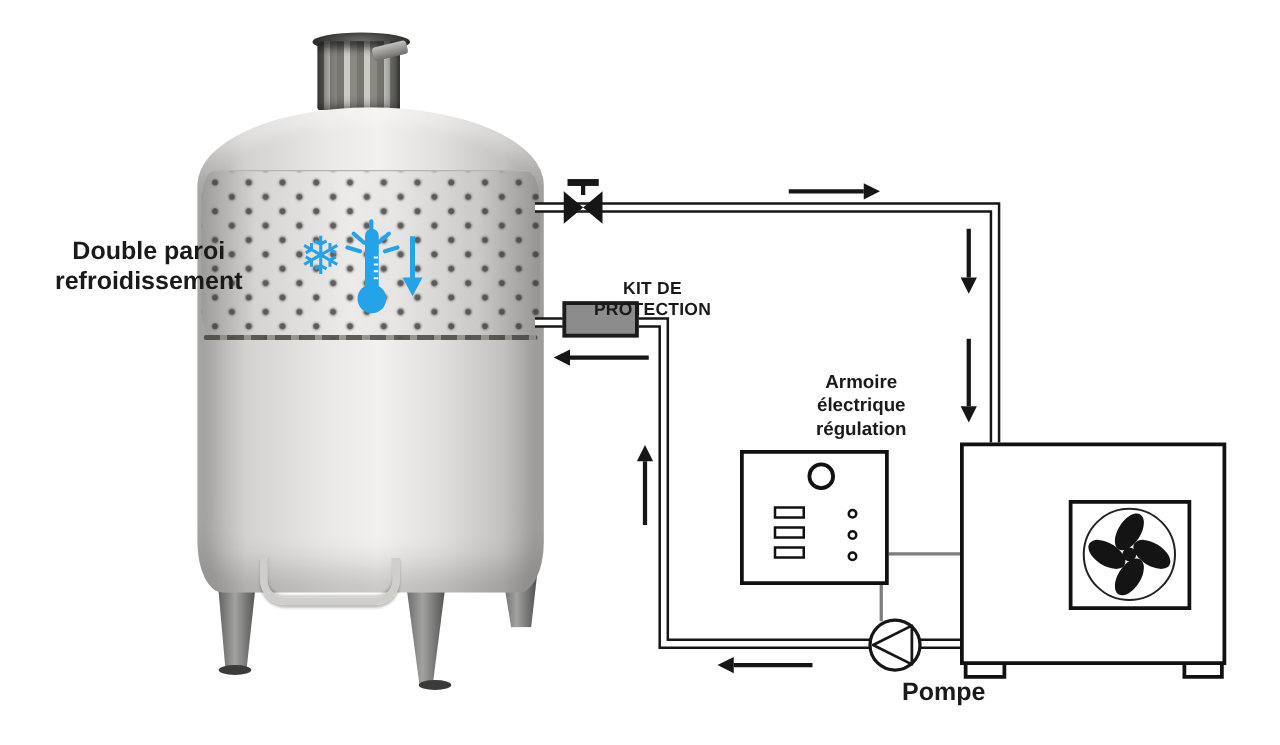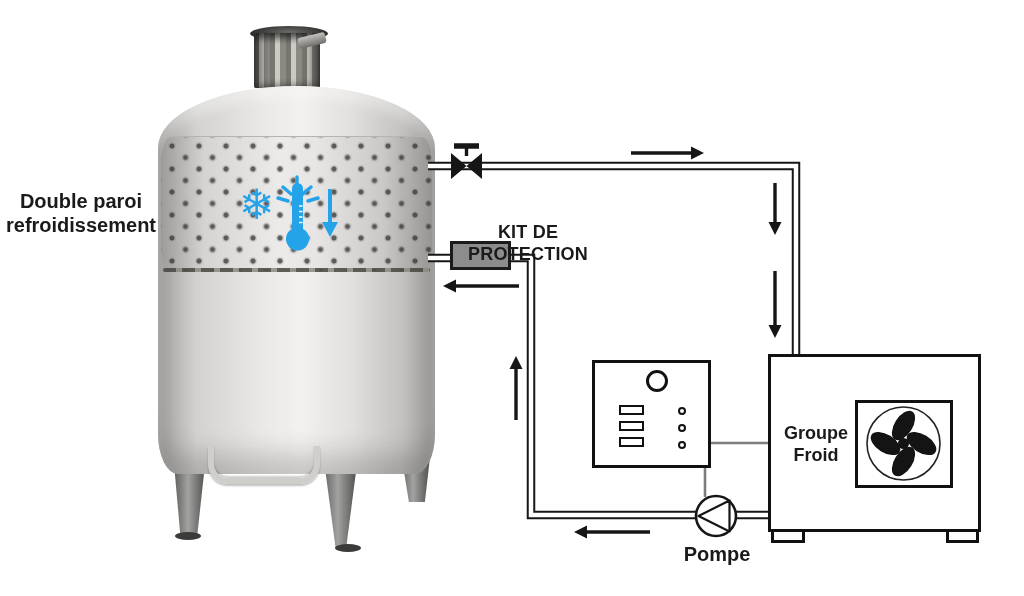--- a/index.html
+++ b/index.html
@@ -1,20 +1,20 @@
 <!DOCTYPE html>
 <html><head>
 <meta charset="utf-8">
 <style>
   html,body{margin:0;padding:0;background:#fff;}
   .canvas{position:relative;width:1024px;height:596px;background:#ffffff;overflow:hidden;
           font-family:"Liberation Sans",sans-serif;color:#161616;}
-  .label{position:absolute;font-weight:700;text-align:center;line-height:1.22;color:#1a1a1a;}
+  .label{position:absolute;font-weight:700;text-align:center;line-height:1.22;color:#1a1a1a;margin-left:38px;}
   .lbl-tank{left:0px;top:189px;width:162px;font-size:20px;}
-  .lbl-kit{left:460px;top:222px;width:136px;font-size:18px;letter-spacing:.2px;}
+  .lbl-kit{left:416px;top:222px;width:136px;font-size:14px;letter-spacing:.2px;}
   .lbl-cabinet{left:594px;top:296px;width:114px;font-size:15px;line-height:1.28;}
   .lbl-chiller{left:773px;top:423px;width:86px;font-size:18px;}
   .lbl-pump{left:677px;top:542px;width:80px;font-size:20px;}
 
   
   .tank{position:absolute;left:155px;top:24px;width:285px;height:528px;}
   .chimney-cap{position:absolute;left:95px;top:2px;width:78px;height:15px;border-radius:50%;
     background:radial-gradient(ellipse at 50% 40%, #6a6a68 0%, #2c2c2a 70%);}
   .chimney-neck{position:absolute;left:99px;top:9px;width:66px;height:55px;border-radius:4px 4px 2px 2px;
     background:repeating-linear-gradient(90deg,#77766f 0 5px,#cbcac4 5px 10px,#8a8984 10px 16px);
@@ -163,16 +163,16 @@
               <ellipse cx="0" cy="-18" rx="9" ry="16.5" transform="rotate(32 0 -18)"></ellipse>
             </g>
           <circle r="5.5"></circle>
         </g>
       </svg>
     </div>
   </div>
 
   <div class="label lbl-tank">Double paroi refroidissement</div>
   <div class="label lbl-kit">KIT DE PROTECTION</div>
-  <div class="label lbl-chiller">Groupe Froid</div>
+  <div class="label lbl-cabinet">Armoire électrique régulation</div>
   <div class="label lbl-pump">Pompe</div>
 
 </div>
 
 </body></html>

